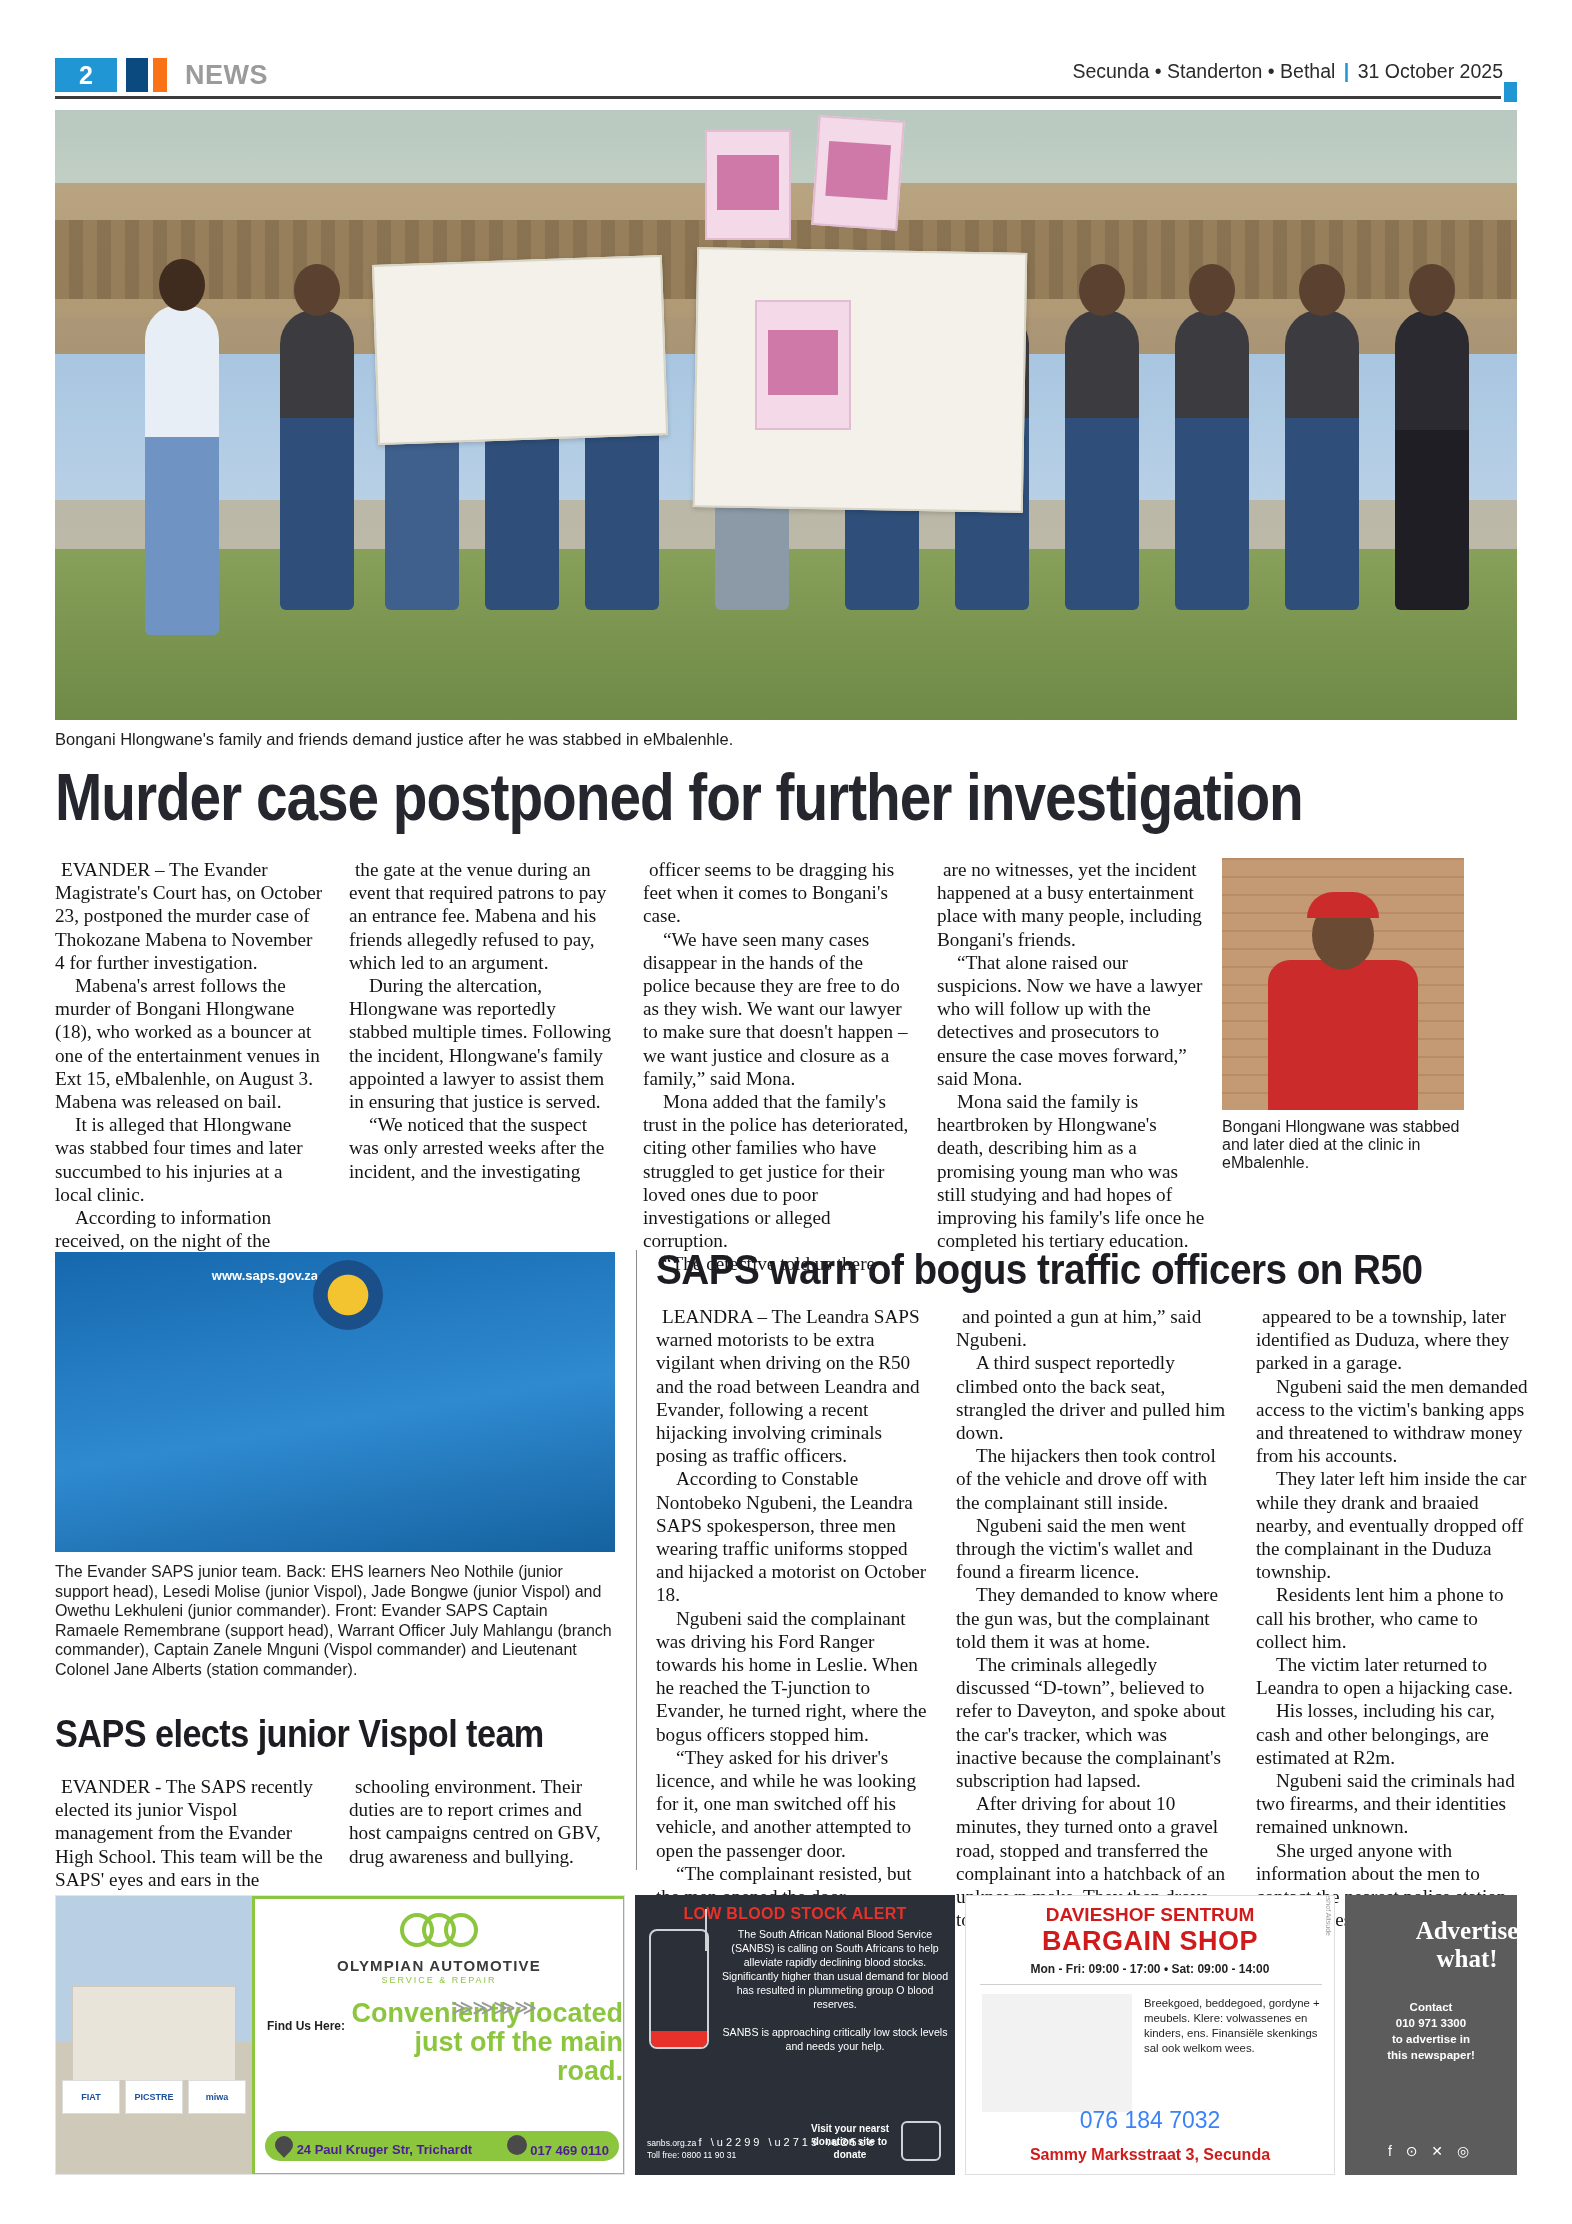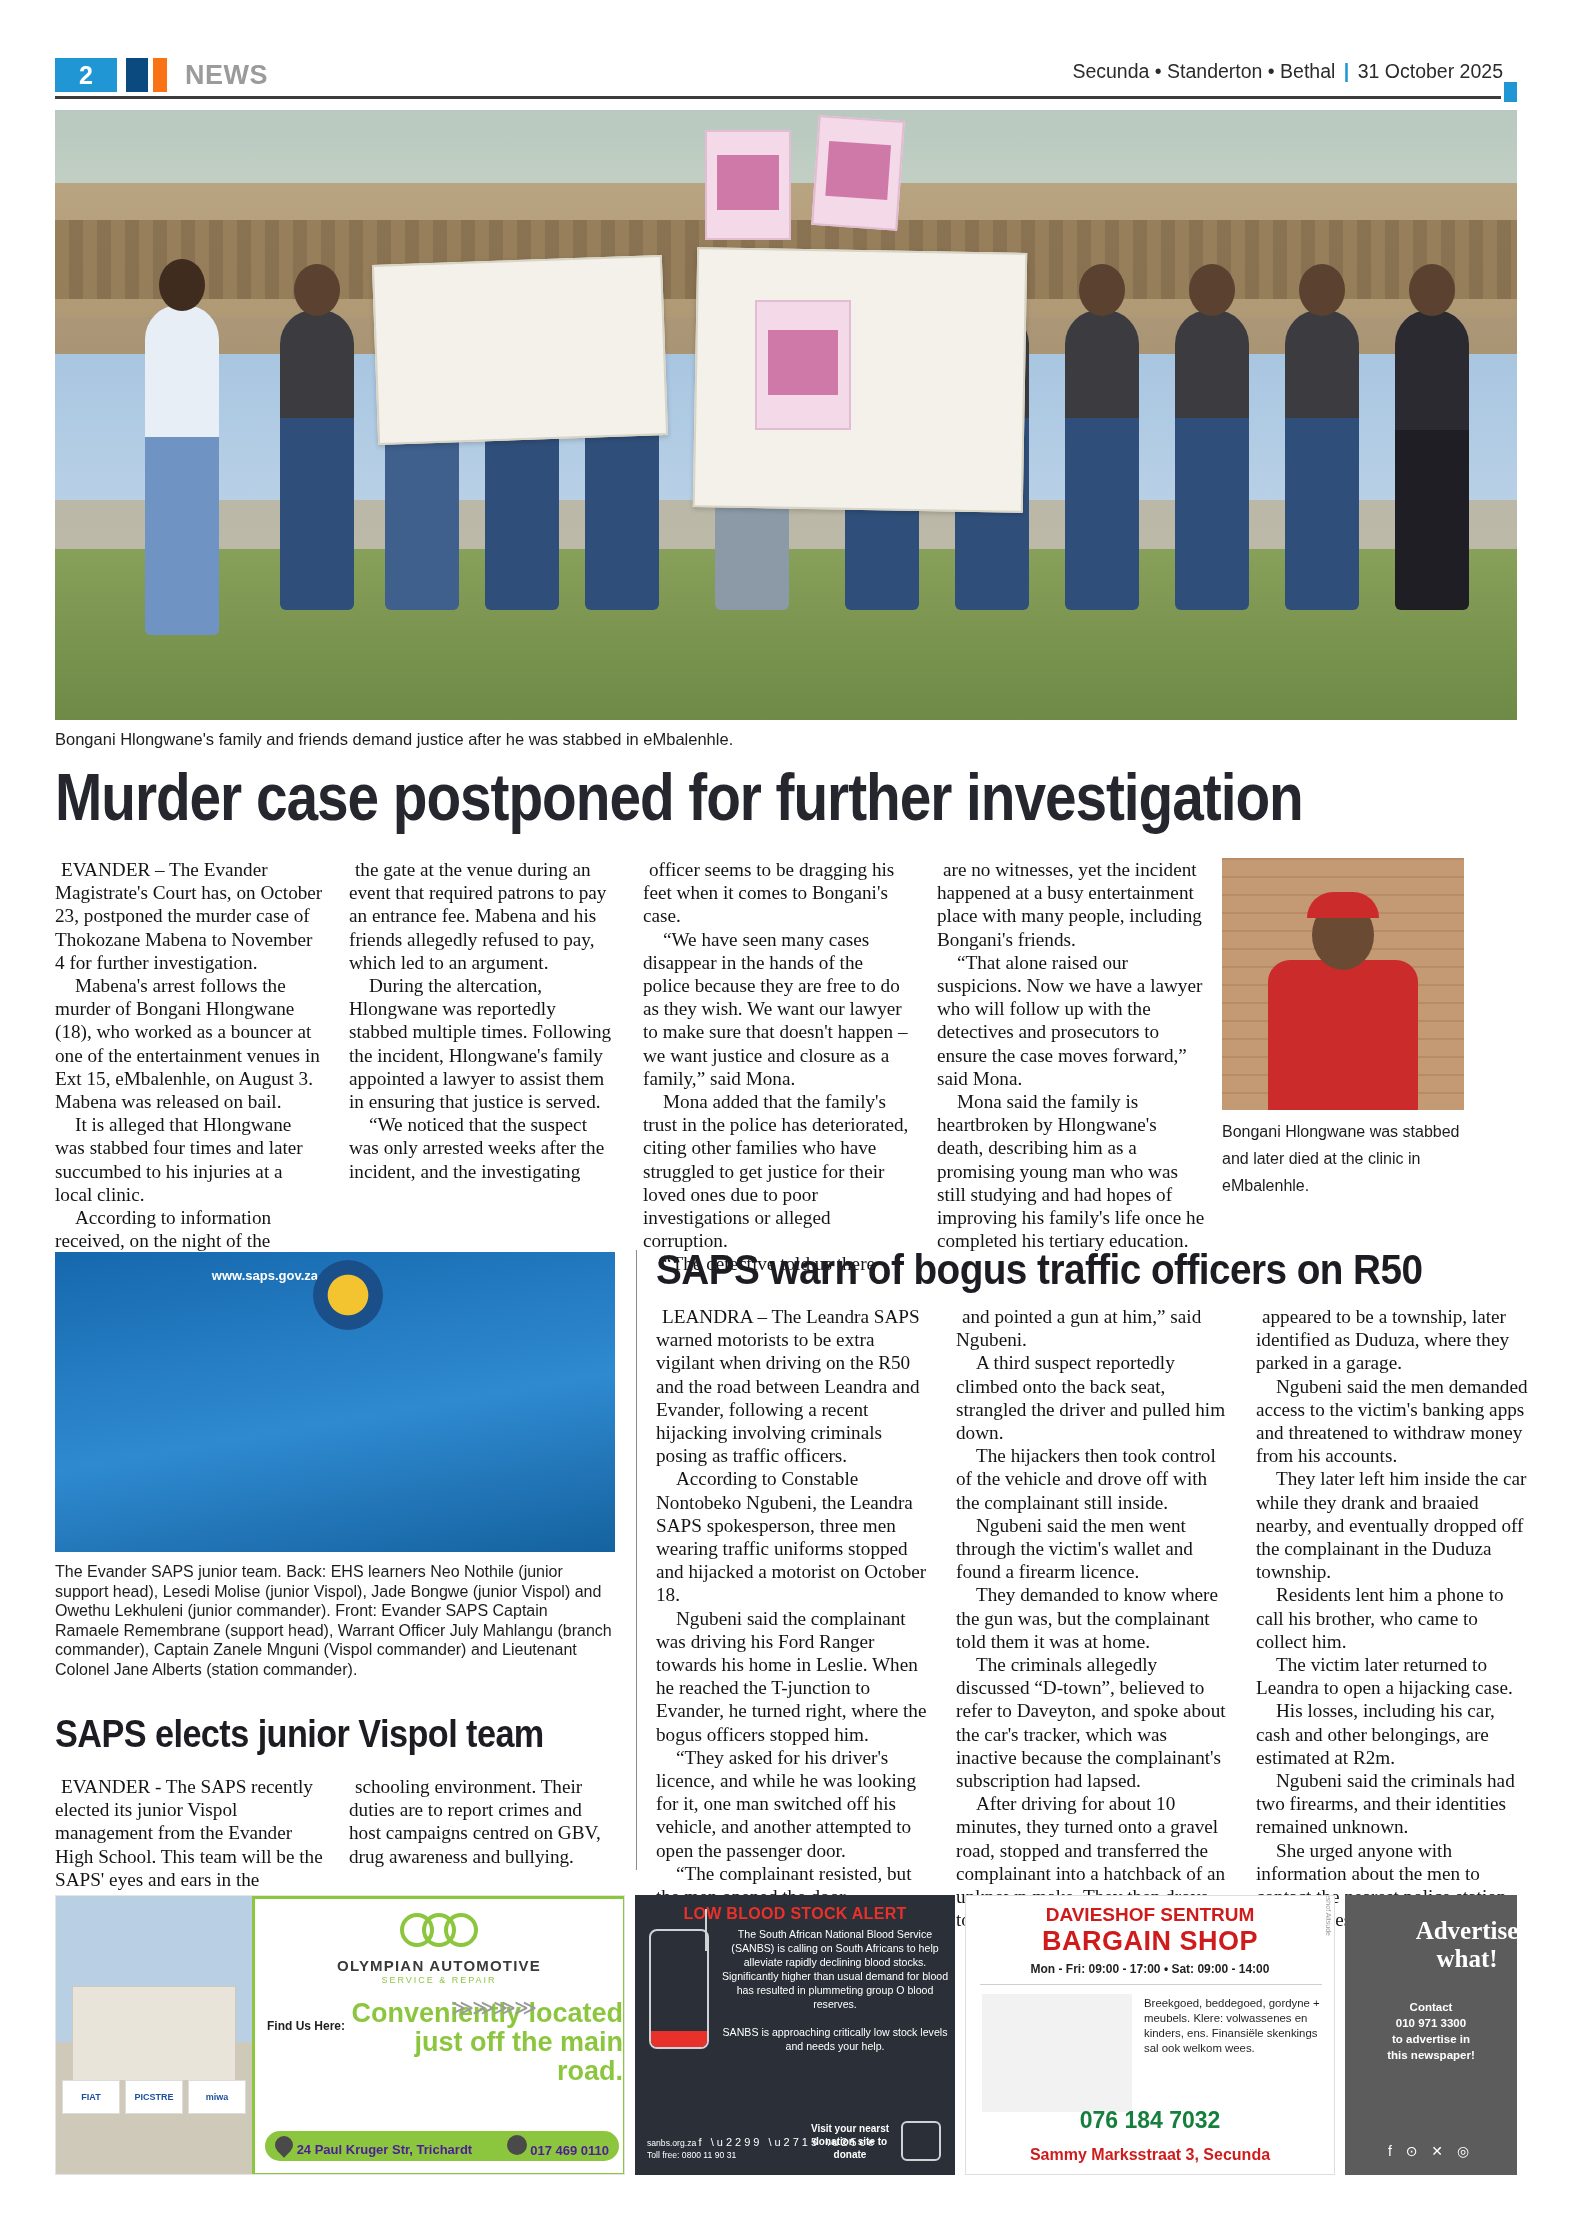--- a/index.html
+++ b/index.html
@@ -103,21 +103,21 @@
   .sidephoto .brick { position:absolute; inset:0;
     background:repeating-linear-gradient(0deg,#c49a74 0 16px,#b98c66 16px 18px);}
   .sidephoto .torso { position:absolute; left:50%; bottom:0; transform:translateX(-50%);
     width:150px; height:150px; background:#cc2b2b; border-radius:22px 22px 0 0;}
   .sidephoto .head { position:absolute; left:50%; bottom:140px; transform:translateX(-50%);
     width:62px; height:70px; background:#6b4a33; border-radius:50%;}
   .sidephoto .cap { position:absolute; left:50%; bottom:192px; transform:translateX(-50%);
     width:72px; height:26px; background:#cc2b2b; border-radius:26px 26px 0 0;}
   .sidecaption {
     position:absolute; left:1222px; top:1118px; width:250px;
-    font-family:"Liberation Sans", sans-serif; font-size:16px; line-height:27px; color:#1d1d1d;
+    font-family:"Liberation Sans", sans-serif; font-size:16px; line-height:18px; color:#1d1d1d;
   }
 
   
   .sapsphoto {
     position:absolute; left:55px; top:1252px; width:560px; height:300px;
     background:linear-gradient(160deg,#1f6fb5,#2d86cc); overflow:hidden;
   }
   .sapsphoto .bbanner { position:absolute; left:0; top:0; width:100%; height:100%;
      background:linear-gradient(170deg,#1668ad 0%,#2f8ad0 55%,#15629f 100%); }
   .sapsphoto .sapslogo { position:absolute; left:46%; top:8px; width:70px; height:70px;
@@ -230,21 +230,21 @@
   .ad3 .t2 { position:absolute; left:0; top:30px; width:100%; text-align:center;
          font-weight:bold; font-size:27px; color:#cf1b1b; letter-spacing:.5px;}
   .ad3 .hours { position:absolute; left:0; top:66px; width:100%; text-align:center;
          font-weight:bold; font-size:12px; color:#1f1f1f;}
   .ad3 .rule { position:absolute; left:14px; top:88px; width:342px; height:1px; background:#cfcfcf;}
   .ad3 .chair { position:absolute; left:16px; top:98px; width:150px; height:118px;
          background:#f2f2f2; }
   .ad3 .desc { position:absolute; left:178px; top:100px; width:178px; font-size:11.4px;
          line-height:15px; color:#1f1f1f;}
   .ad3 .phone { position:absolute; left:0; bottom:40px; width:100%; text-align:center;
-         font-weight:bold; font-size:23px; color:#15803d;}
+         font-weight:normal; font-size:23px; color:#3b82f6;}
   .ad3 .addr { position:absolute; left:0; bottom:10px; width:100%; text-align:center;
          font-weight:bold; font-size:16px; color:#cf1b1b;}
   .ad3 .sidecredit { position:absolute; right:2px; top:40px; font-size:7px; color:#9a9a9a;
          transform:rotate(90deg); transform-origin:right top; white-space:nowrap;}
 
   
   .ad4 { position:absolute; left:1290px; top:0; width:172px; height:280px;
          background:#5c5c5c; color:#ffffff; font-family:"Liberation Sans", sans-serif;
          overflow:hidden; }
   .ad4 .big { position:absolute; left:0; top:22px; width:100%; text-align:center;

